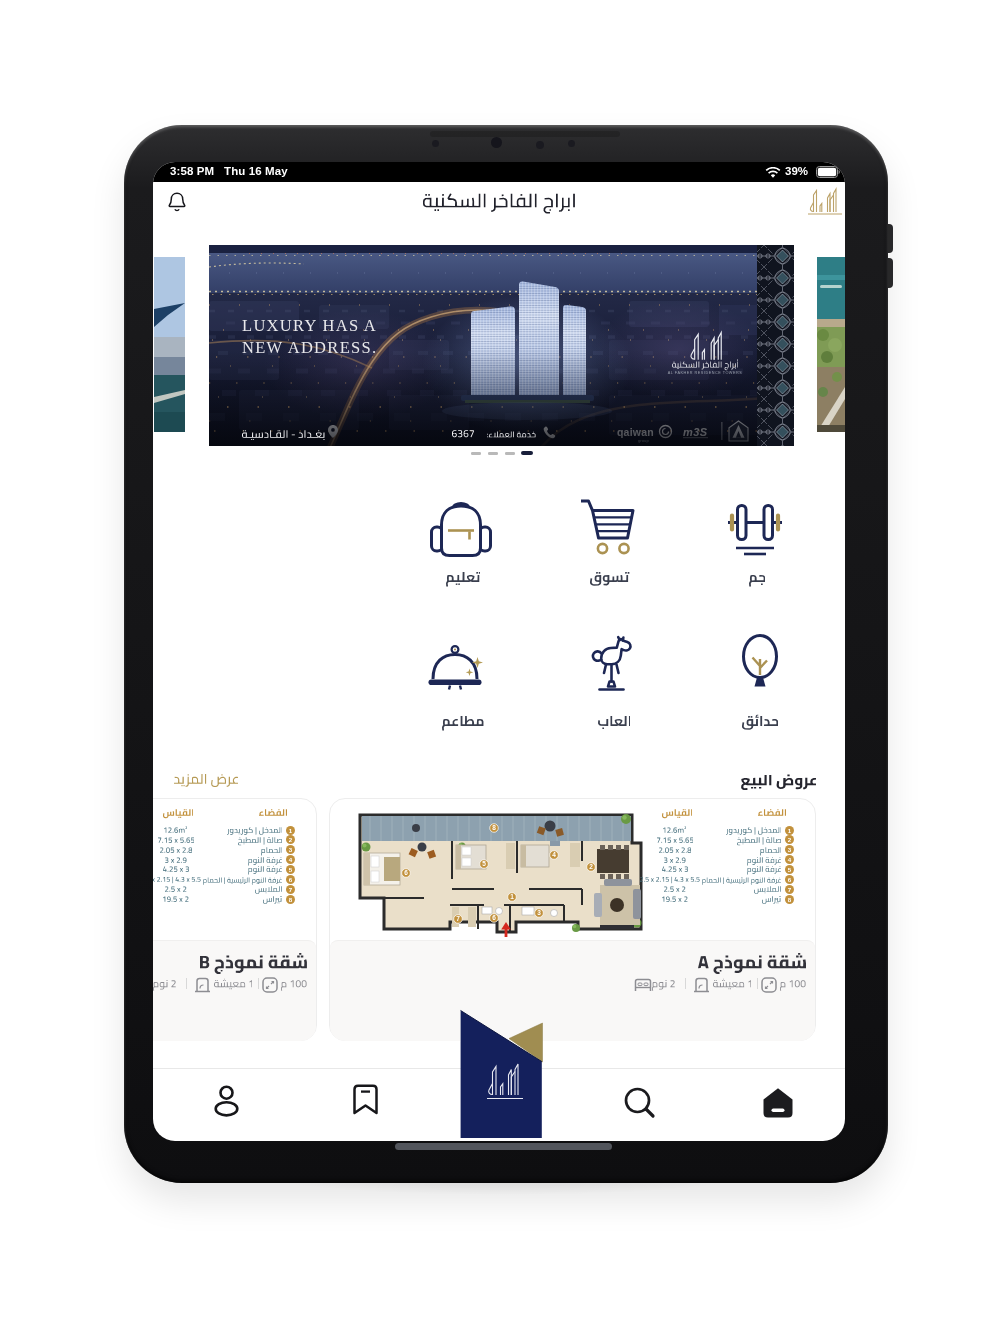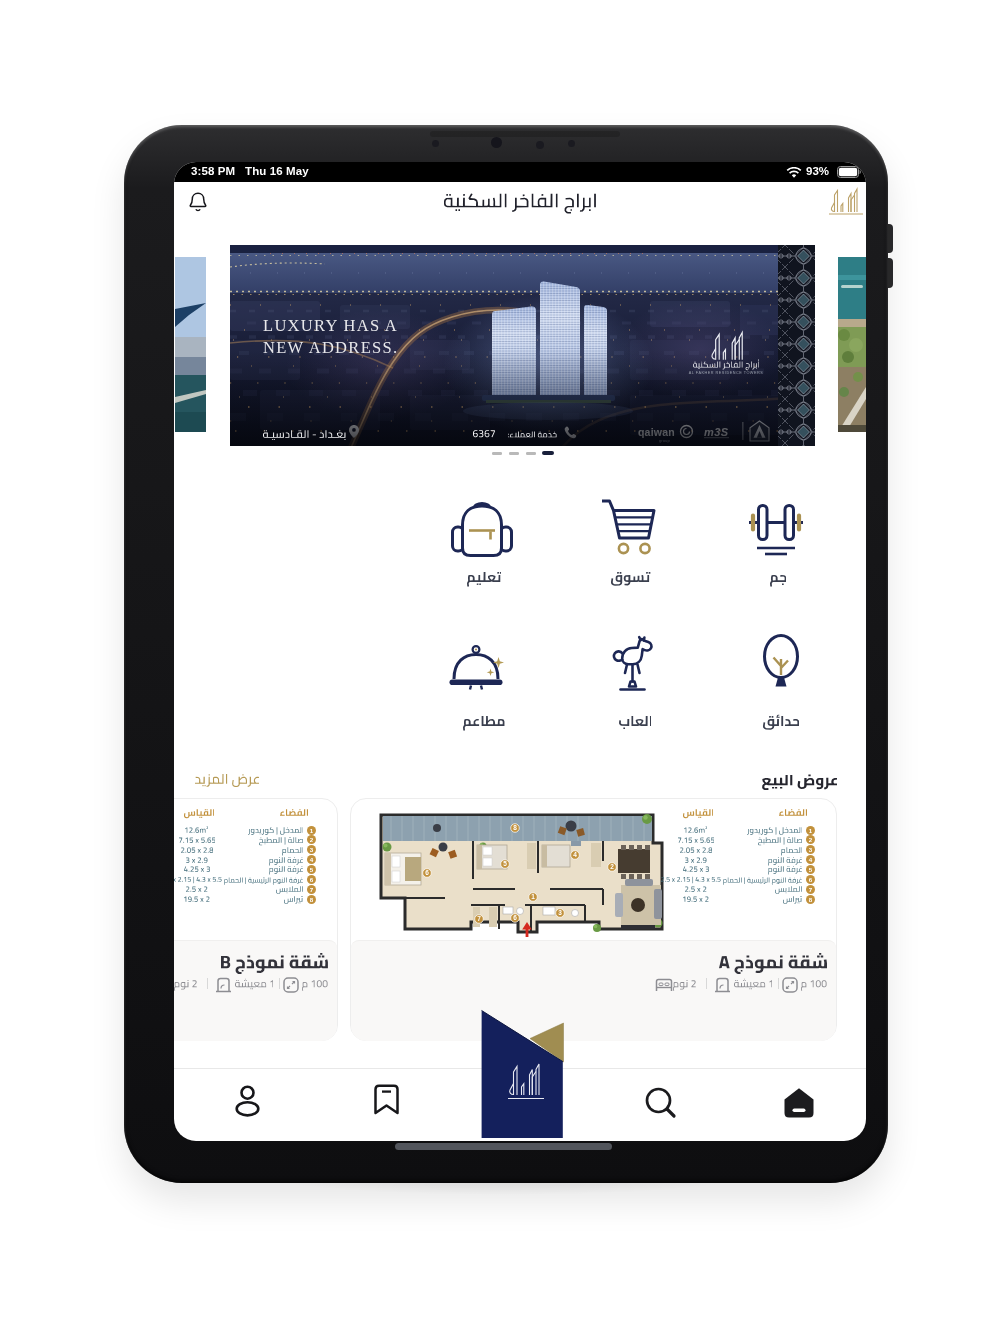--- a/index.html
+++ b/index.html
@@ -20,33 +20,33 @@
 <div class="ab" style="left:124px;top:125px;width:764px;height:1058px;border-radius:58px;background:linear-gradient(180deg,#2e2e30 0%,#1b1b1d 6%,#141416 55%,#0e0e10 100%);box-shadow:inset 0 2px 3px rgba(255,255,255,0.25), inset 0 -2px 4px rgba(0,0,0,0.8), 0 18px 35px rgba(0,0,0,0.10)"></div>
 
 <div class="ab" style="left:430px;top:131px;width:190px;height:6px;border-radius:3px;background:rgba(0,0,0,0.18)"></div>
 <div class="ab" style="left:432px;top:140px;width:7px;height:7px;border-radius:50%;background:#1a1a20"></div>
 <div class="ab" style="left:491px;top:137px;width:11px;height:11px;border-radius:50%;background:#15151c"></div>
 <div class="ab" style="left:536px;top:141px;width:8px;height:8px;border-radius:50%;background:#1a1a20"></div>
 <div class="ab" style="left:568px;top:140px;width:7px;height:7px;border-radius:50%;background:#1a1a20"></div>
 
 <div class="ab" style="left:395px;top:1143px;width:217px;height:7px;border-radius:4px;background:#52555c"></div>
 
-<div id="screen" class="ab" style="left:174px;top:162px;width:692px;height:979px;border-radius:22px;overflow:hidden;background:#fff">
+<div id="screen" class="ab" style="left:153px;top:162px;width:692px;height:979px;border-radius:22px;overflow:hidden;background:#fff">
 
   <div class="ab" style="left:0;top:0;width:692px;height:20px;background:#000"></div>
 
   <div class="ab" style="left:17px;top:3px;color:#fff;font-size:11.5px;font-weight:700;letter-spacing:0.1px">3:58 PM&nbsp;&nbsp; Thu 16 May</div>
 
   <svg class="ab" style="left:612px;top:4.5px" width="16" height="12" viewBox="0 0 16 12">
     <path d="M8 10.8 L10.2 8.3 A3.4 3.4 0 0 0 5.8 8.3 Z" fill="#fff"></path>
     <path d="M3.6 6.1 A6.6 6.6 0 0 1 12.4 6.1" fill="none" stroke="#fff" stroke-width="1.7"></path>
     <path d="M1.2 3.4 A10 10 0 0 1 14.8 3.4" fill="none" stroke="#fff" stroke-width="1.7"></path>
   </svg>
 
-  <div class="ab" style="left:632px;top:3px;color:#fff;font-size:11.5px;font-weight:600">93%</div>
+  <div class="ab" style="left:632px;top:3px;color:#fff;font-size:11.5px;font-weight:600">39%</div>
 
   <svg class="ab" style="left:663px;top:4px" width="25" height="12" viewBox="0 0 25 12">
     <rect x="0.5" y="0.5" width="21" height="11" rx="3" fill="none" stroke="#9a9a9a" stroke-width="1"></rect>
     <rect x="1.8" y="1.8" width="18.4" height="8.4" rx="2" fill="#fff"></rect>
     <path d="M22.6 3.8 A2.6 2.6 0 0 1 22.6 8.2 Z" fill="#9a9a9a"></path>
   </svg>
 
   <svg class="ab" style="left:12px;top:28px" width="24" height="24" viewBox="0 0 24 24">
     <path d="M12 3.2 C8.6 3.2 6.3 5.8 6.3 9 C6.3 12.4 5.4 13.9 4.4 15.2 C4 15.7 4.2 16.6 5 16.6 L19 16.6 C19.8 16.6 20 15.7 19.6 15.2 C18.6 13.9 17.7 12.4 17.7 9 C17.7 5.8 15.4 3.2 12 3.2 Z" fill="none" stroke="#17171c" stroke-width="1.5"></path>
     <path d="M9.9 19.2 A2.3 2.3 0 0 0 14.1 19.2" fill="none" stroke="#17171c" stroke-width="1.5"></path>

